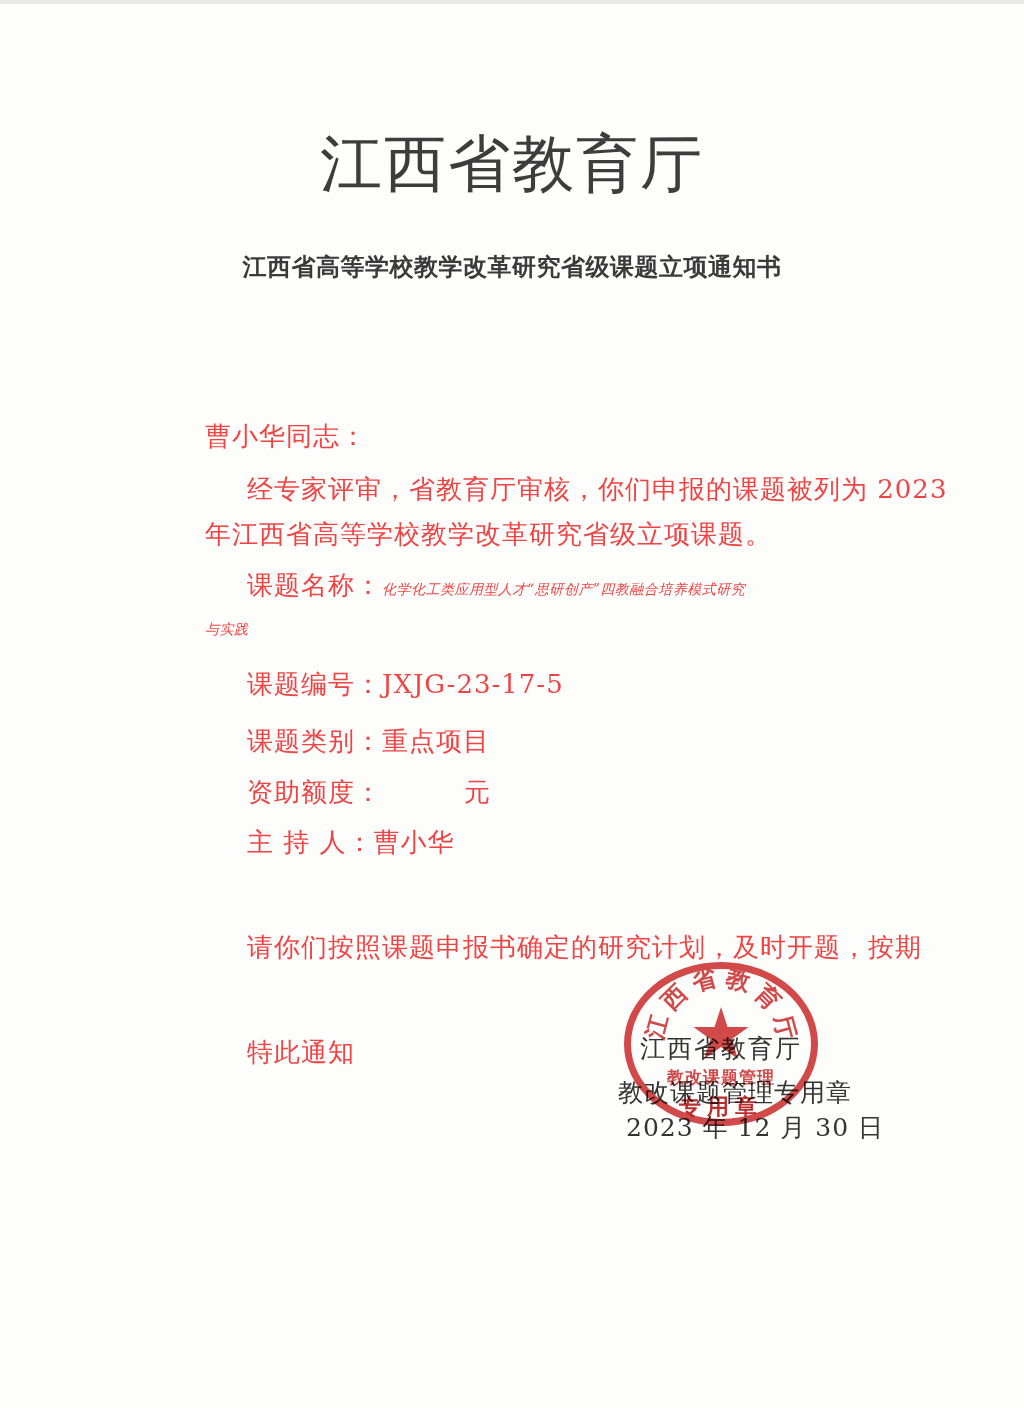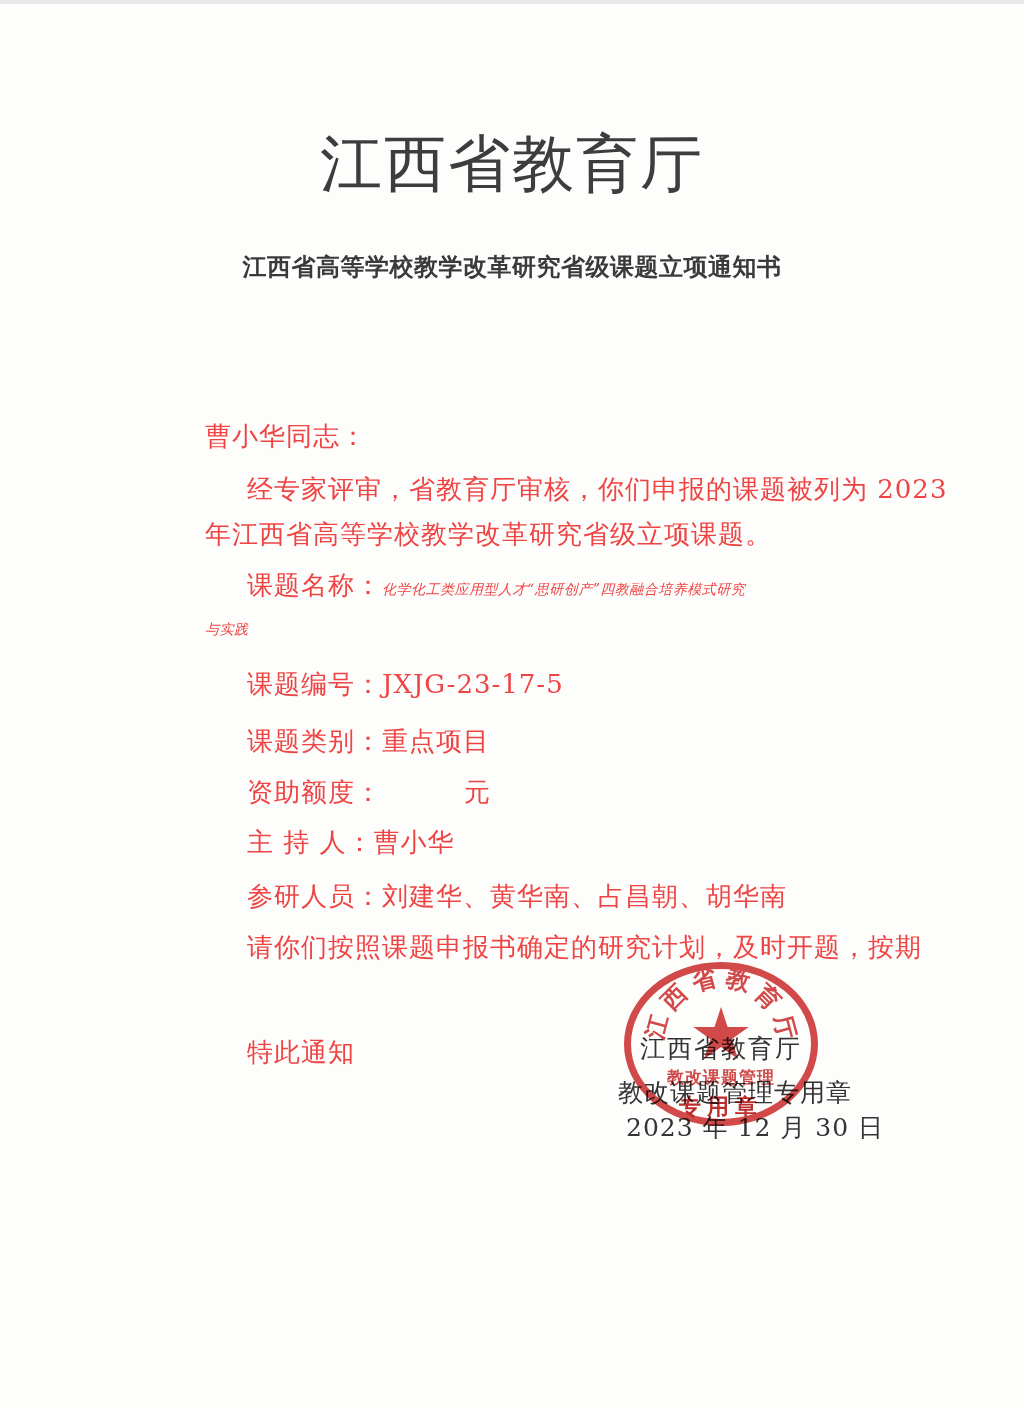--- a/index.html
+++ b/index.html
@@ -175,23 +175,20 @@
   </div>
 
   <div class="line indent l8">
     <span>资助额度：</span><span class="funding-blank"></span><span>元</span>
   </div>
 
   <div class="line indent l9">
     <span>主 持 人：</span><span>曹小华</span>
   </div>
 
-  <div class="line indent l10">
-    <span>参研人员：</span><span>刘建华、黄华南、占昌朝、胡华南</span>
-  </div>
 
   <div class="line indent l11">请你们按照课题申报书确定的研究计划，及时开题，按期</div>
 
 
   <div class="line indent l13">特此通知</div>
 
   <div class="sig-line sig-org">江西省教育厅</div>
 
   <div class="sig-line sig-seal">教改课题管理专用章</div>
 

